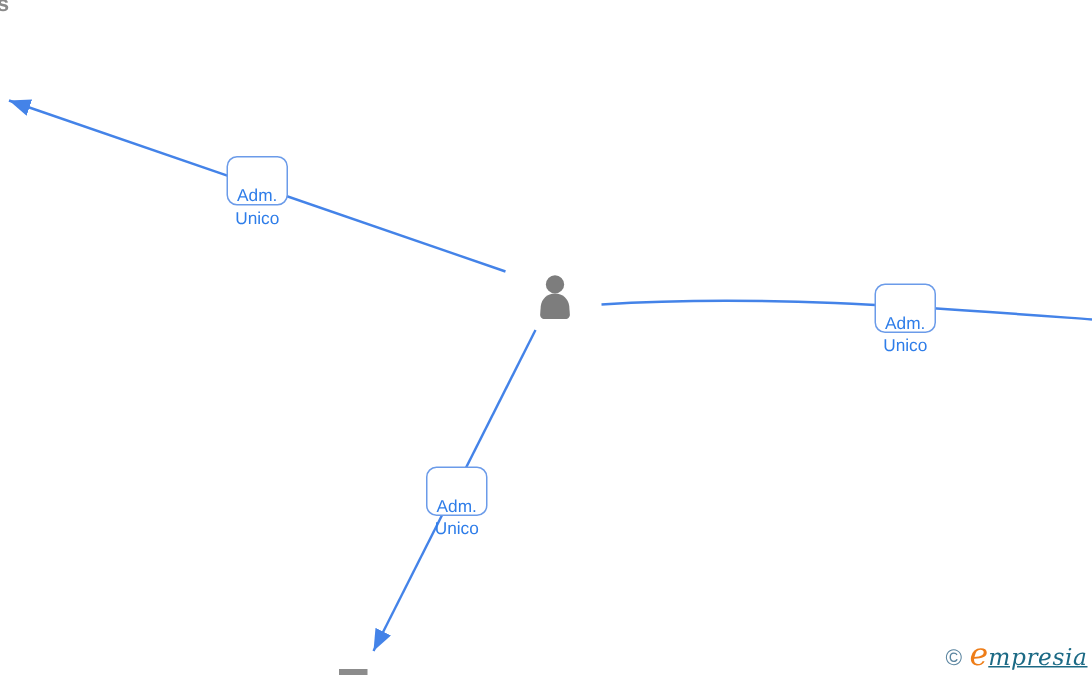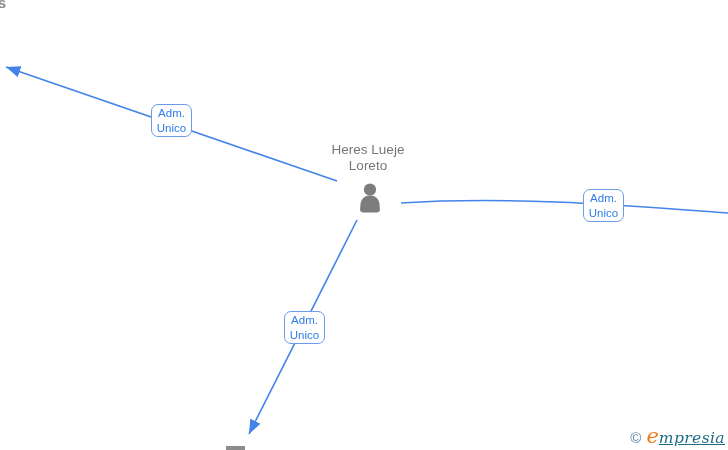--- a/index.html
+++ b/index.html
@@ -27,21 +27,21 @@
     width: 41px;
     height: 33px;
     box-sizing: border-box;
     background: #ffffff;
     border: 1.4px solid #6b9be9;
     border-radius: 7px;
     color: #2e7de9;
     font-size: 11.5px;
     line-height: 14.5px;
     text-align: center;
-    padding-top: 1px;
+    padding-top: 19px;
     white-space: normal;
     word-spacing: 41px; 
   }
   .node-name {
     position: absolute;
     left: 318px;
     top: 142px;
     width: 100px;
     text-align: center;
     color: #767676;
@@ -111,21 +111,20 @@
     </defs>
     <path d="M337,181 L6,67" stroke="#4483e8" stroke-width="1.6" fill="none" marker-end="url(#arrow)"></path>
     <path d="M401,203 C510,196 620,205 728,213" stroke="#4483e8" stroke-width="1.6" fill="none"></path>
     <path d="M357,220 L249,434" stroke="#4483e8" stroke-width="1.6" fill="none" marker-end="url(#arrow)"></path>
   </svg>
 
   <div class="edge-label" style="left:151px; top:104px;">Adm. Unico</div>
   <div class="edge-label" style="left:583px; top:189px;">Adm. Unico</div>
   <div class="edge-label" style="left:284px; top:311px;">Adm. Unico</div>
 
-  <div class="node-name">Heres Lueje Loreto</div>
 
   <svg class="person-icon-svg" width="27" height="32" viewBox="0 0 27 32">
     <circle cx="13" cy="7.6" r="6.1" fill="#7d7d7d"></circle>
     <path d="M13,13.6 C7.9,13.6 4.1,17.1 3.5,22 L3.1,27.6 C3,29.2 4.3,30.6 5.9,30.6 L20.1,30.6 C21.7,30.6 23,29.2 22.9,27.6 L22.5,22 C21.9,17.1 18.1,13.6 13,13.6 Z" fill="#7d7d7d"></path>
   </svg>
 
   <span class="offscreen-fragment">s</span>
 
   <div class="partial-node"></div>
 

